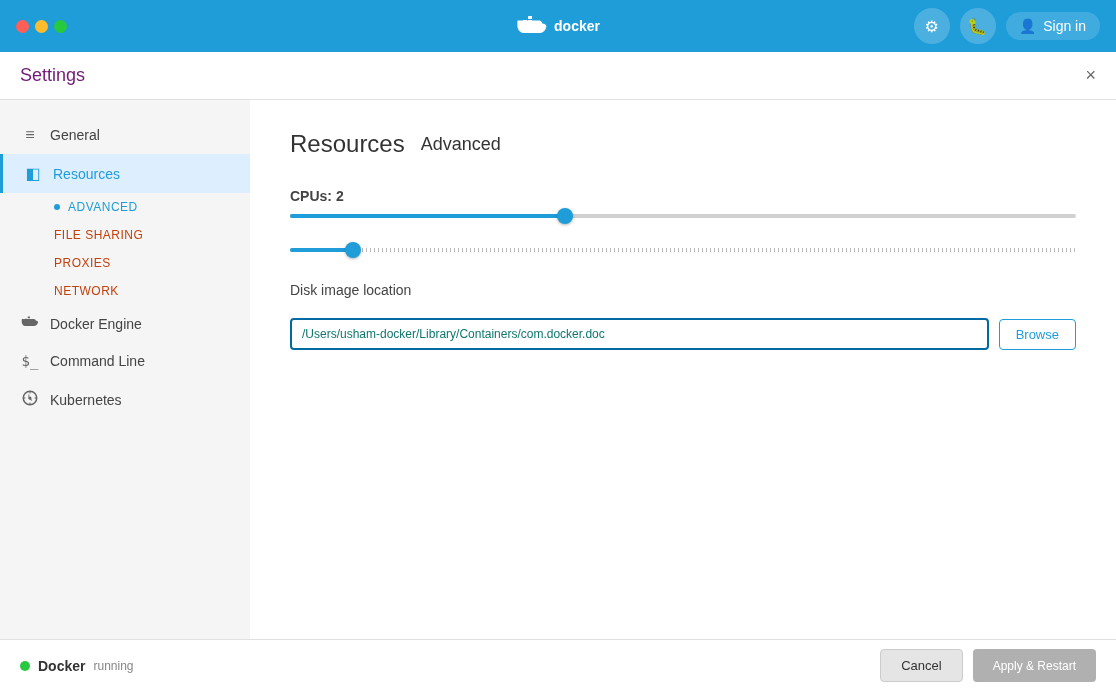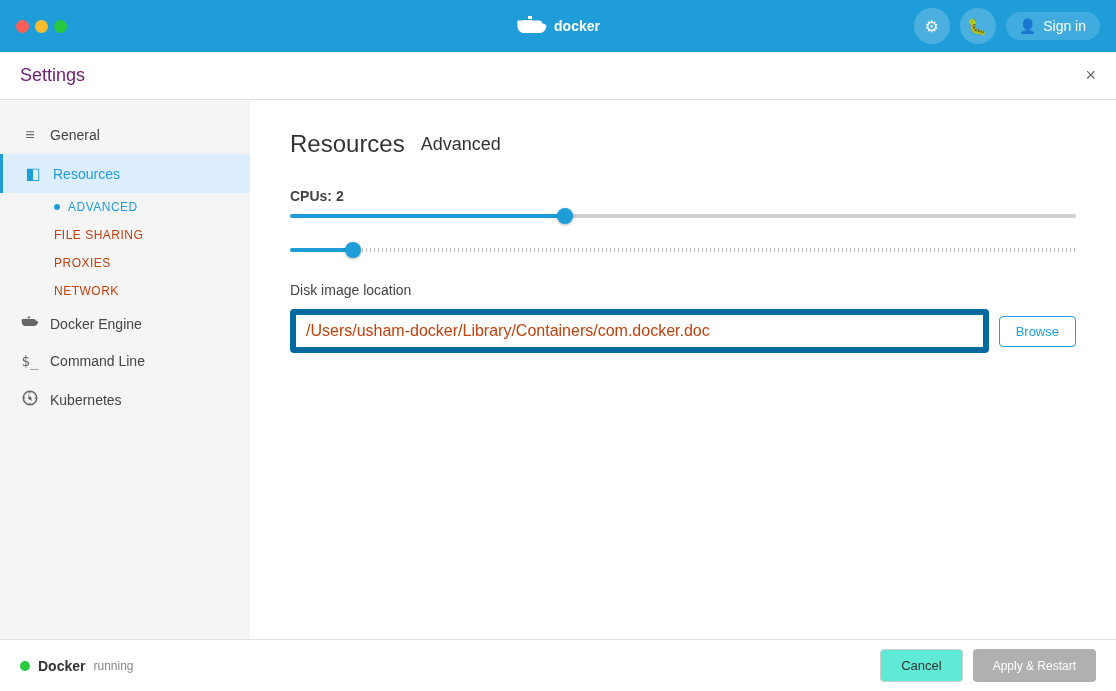--- a/index.html
+++ b/index.html
@@ -146,29 +146,29 @@
       background: #1f9dd9;
       border-radius: 50%;
       top: 50%;
       transform: translate(-50%, -50%);
       cursor: pointer;
       box-shadow: 0 1px 3px rgba(0,0,0,0.3);
     }
 
     
     .disk-location-section { margin-top: 10px; }
-    .disk-location-label { font-size: 14px; color: #444; margin-bottom: 11px; }
+    .disk-location-label { font-size: 14px; color: #444; margin-bottom: 20px; }
     .disk-location-row { display: flex; align-items: center; gap: 10px; }
     .disk-location-input {
       flex: 1;
       padding: 7px 10px;
-      border: 6px solid #0369a1;
+      border: 2px solid #0369a1;
       border-radius: 4px;
-      font-size: 16px;
-      color: #c2410c;
+      font-size: 12px;
+      color: #0f766e;
       background: white;
       overflow: hidden;
       white-space: nowrap;
       text-overflow: ellipsis;
     }
     .browse-btn {
       padding: 7px 16px;
       border: 1px solid #1f9dd9;
       border-radius: 4px;
       background: white;
@@ -192,21 +192,21 @@
     }
     .docker-status { display: flex; align-items: center; gap: 8px; }
     .status-dot { width: 10px; height: 10px; border-radius: 50%; background: #27c93f; }
     .docker-name { font-size: 14px; font-weight: 600; color: #333; }
     .status-text { font-size: 12px; color: #888; }
     .bottom-actions { display: flex; gap: 10px; }
     .cancel-btn {
       padding: 8px 20px;
       border: 1px solid #ccc;
       border-radius: 4px;
-      background: #5eead4;
+      background: #e5e5e5;
       color: #333;
       font-size: 13px;
       cursor: pointer;
     }
     .apply-btn {
       padding: 4px 20px;
       border: none;
       border-radius: 4px;
       background: #b0b0b0;
       color: white;

